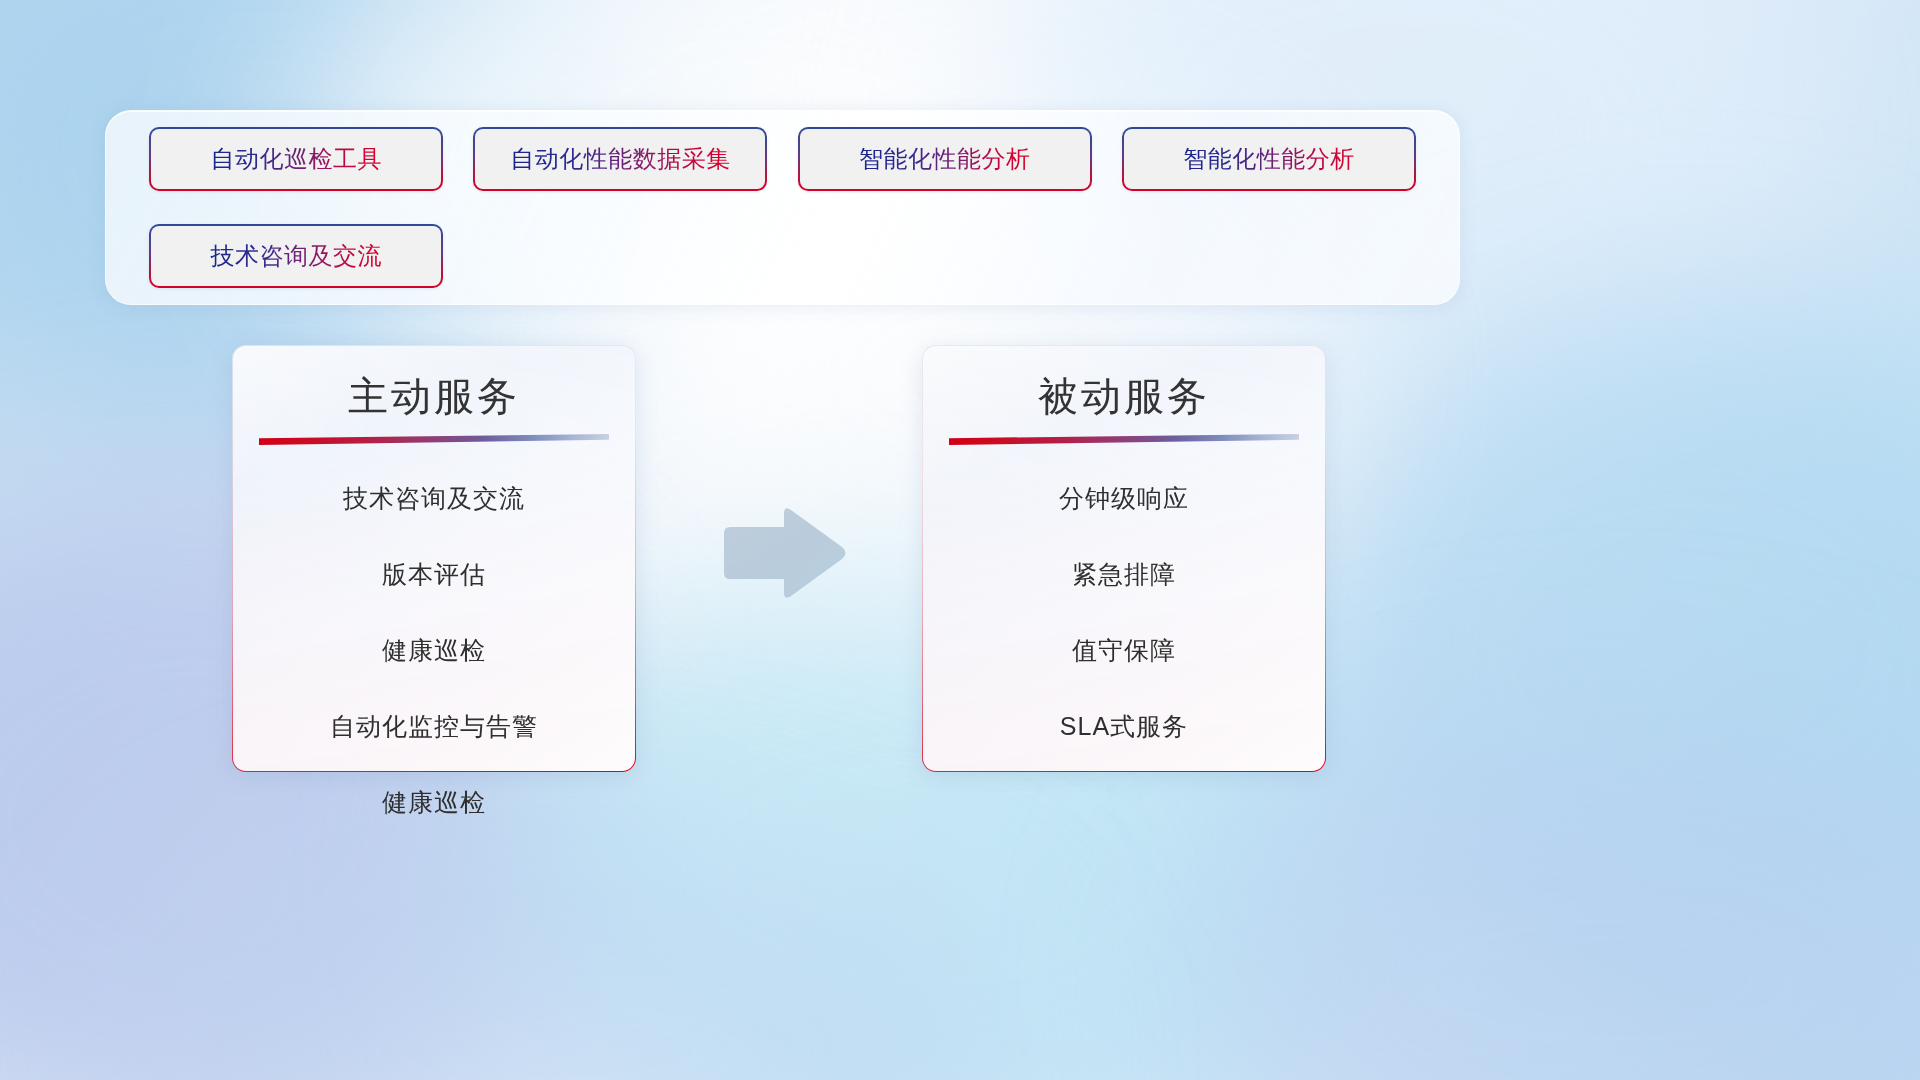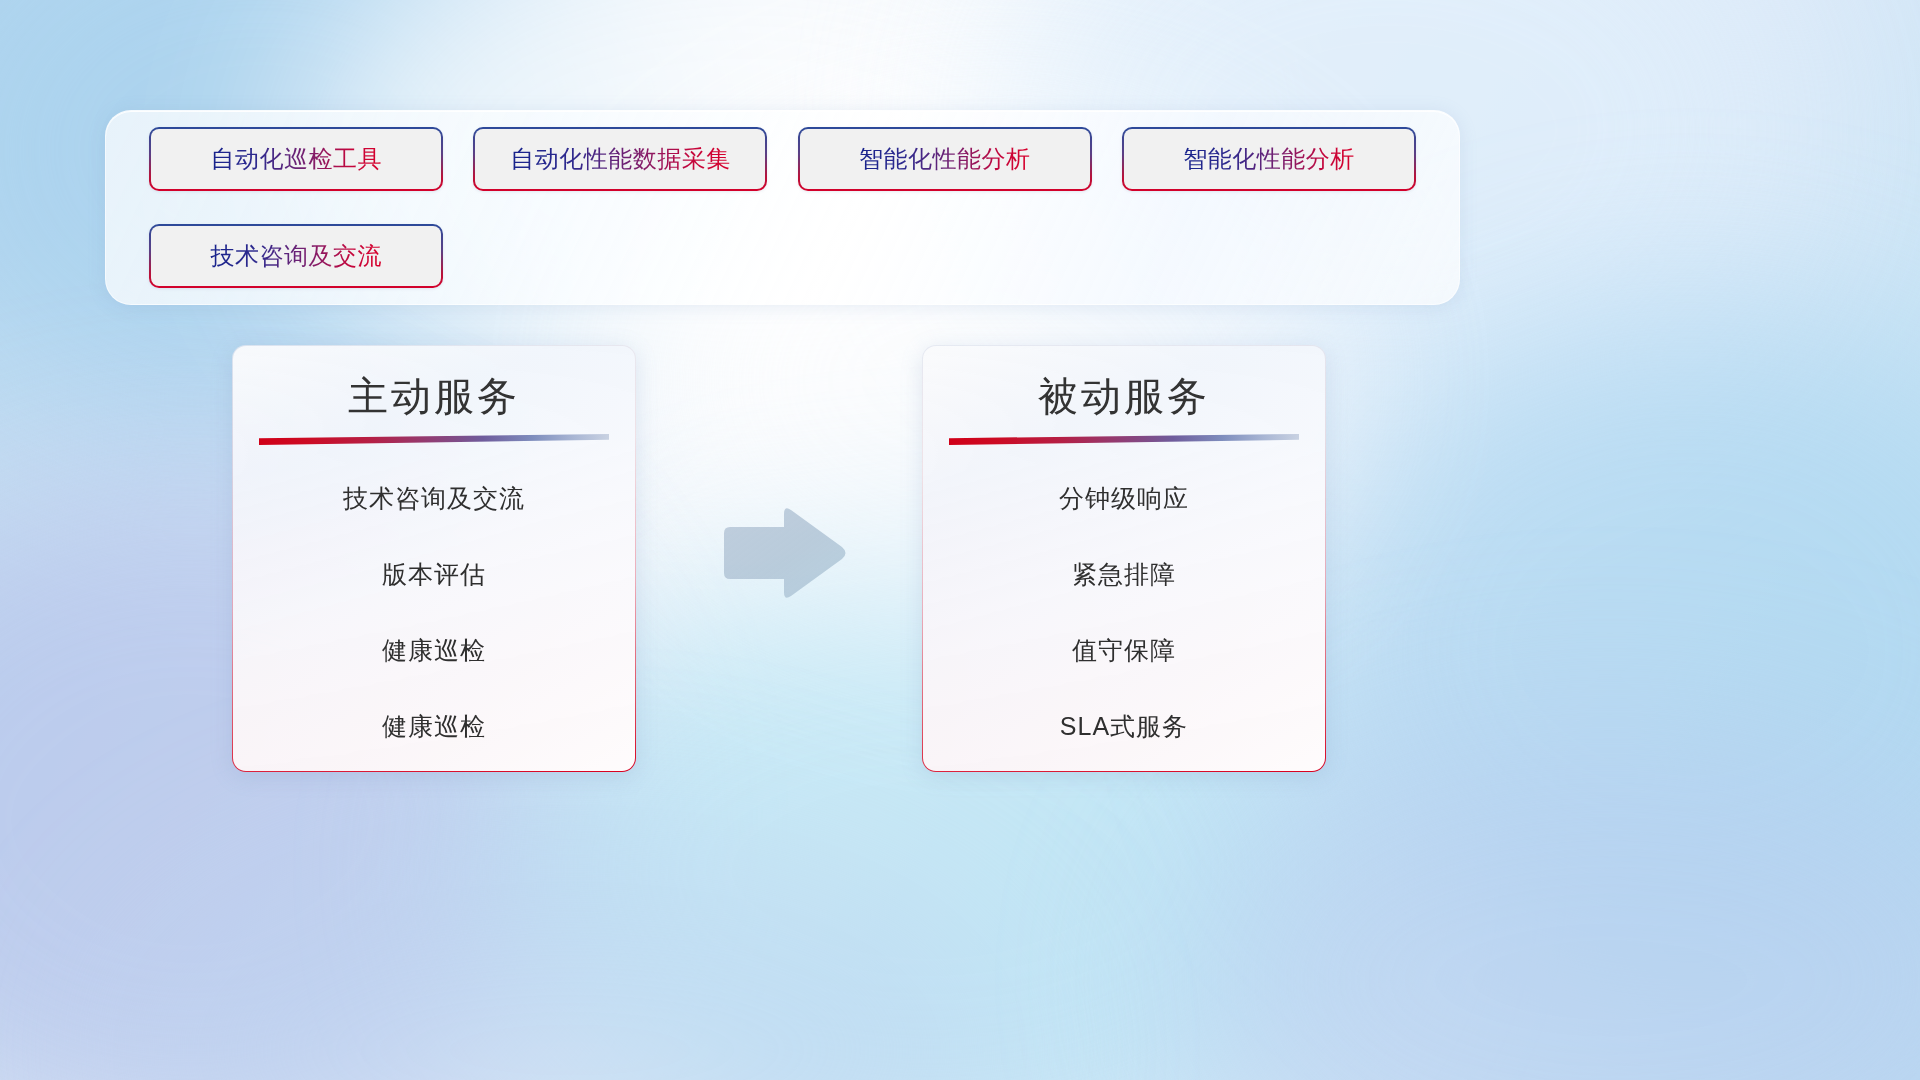--- a/index.html
+++ b/index.html
@@ -183,20 +183,21 @@
   </div>
 </div>
 
 <div class="svc-card" id="card-proactive">
   <div class="card-title">主动服务</div>
   <div class="card-divider"></div>
   <div class="card-list">
     <div class="card-list-item">技术咨询及交流</div>
     <div class="card-list-item">版本评估</div>
     <div class="card-list-item">健康巡检</div>
+    <div class="card-list-item">自动化监控与告警</div>
     <div class="card-list-item">健康巡检</div>
   </div>
 </div>
 
 <svg id="flow-arrow" viewBox="0 0 132 100">
   <defs>
     <linearGradient id="arrowGrad" x1="0" y1="0" x2="1" y2="1">
       <stop offset="0%" stop-color="#b9c8d9" stop-opacity=".92"></stop>
       <stop offset="55%" stop-color="#aec2d4" stop-opacity=".86"></stop>
       <stop offset="100%" stop-color="#a9c4d6" stop-opacity=".80"></stop>

